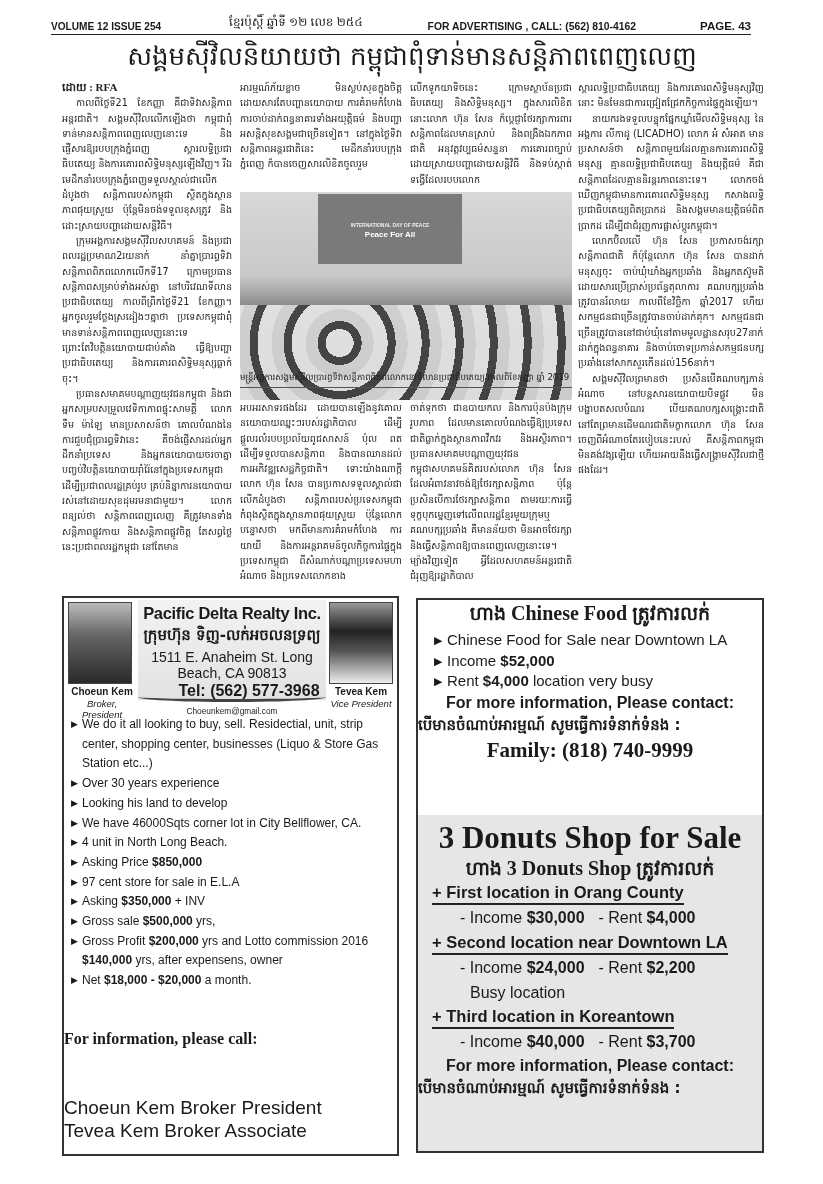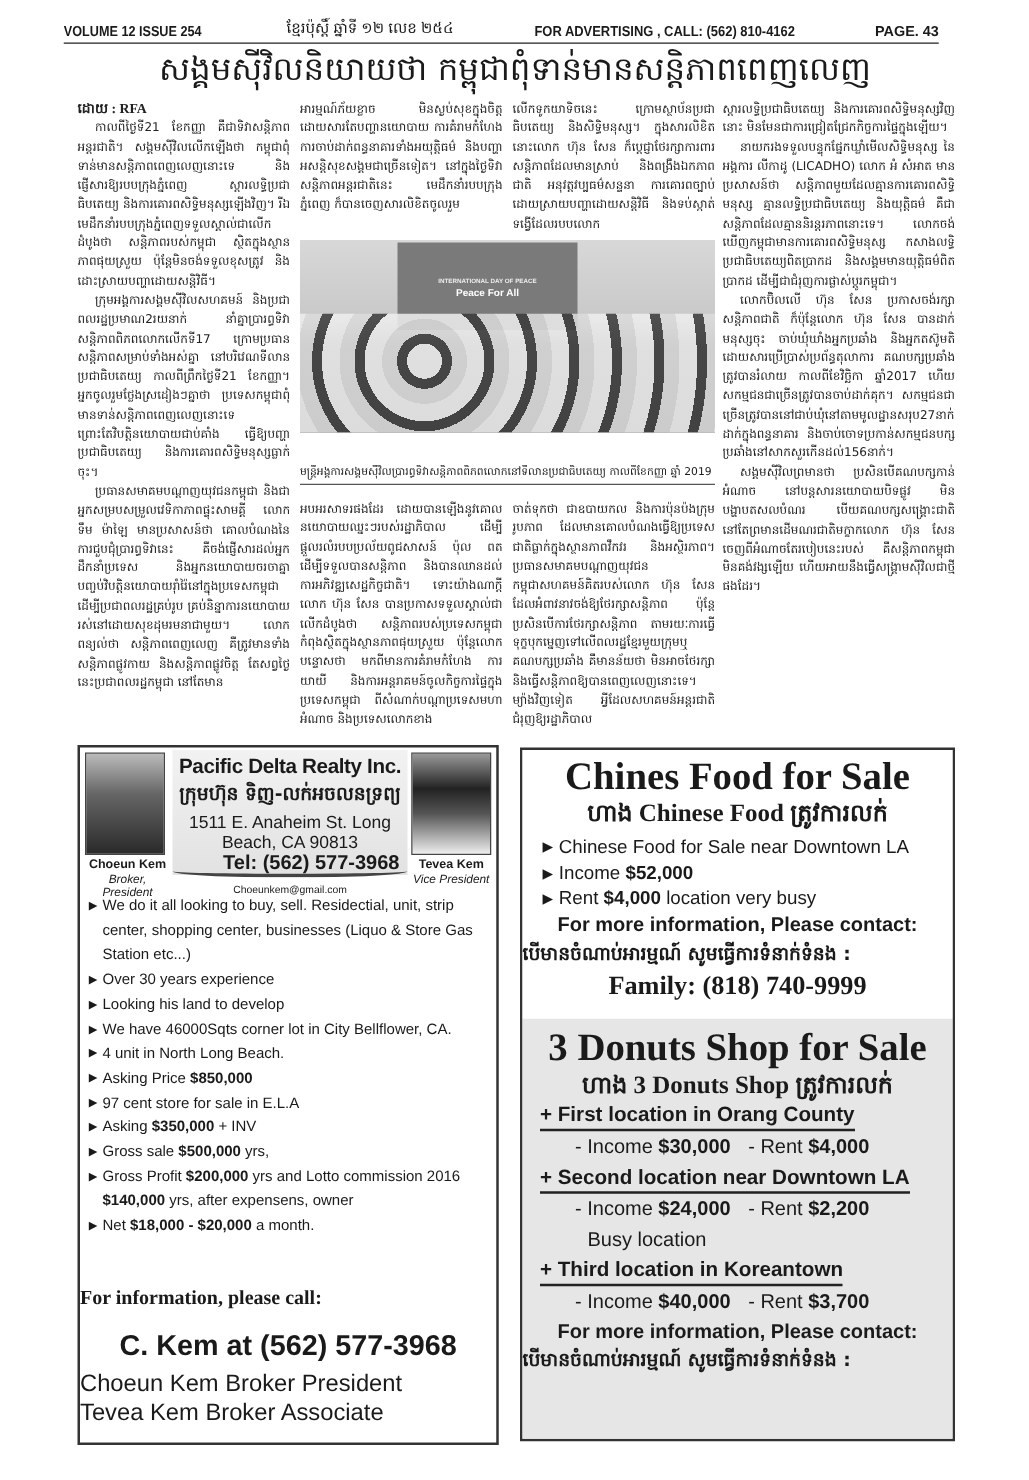--- a/index.html
+++ b/index.html
@@ -25,21 +25,21 @@
   .col p.noind { text-indent: 0; }
   .byline { font-weight: bold; font-family: "Liberation Serif", serif; font-size: 11px; }
 
   .col1 { left: 62px; top: 80px; width: 170px; height: 508px; }
   .col2a { left: 240px; top: 80px; width: 162px; height: 112px; }
   .col3a { left: 410px; top: 80px; width: 162px; height: 112px; }
   .col2b { left: 240px; top: 400px; width: 162px; height: 190px; }
   .col3b { left: 410px; top: 400px; width: 162px; height: 190px; }
   .col4 { left: 578px; top: 80px; width: 186px; height: 508px; }
 
-  .photo { position: absolute; left: 240px; top: 192px; width: 332px; height: 154px;
+  .photo { position: absolute; left: 240px; top: 192px; width: 332px; height: 208px;
     background: linear-gradient(180deg, #d8d8d8 0%, #c9c9c9 40%, #8a8a8a 55%, #6e6e6e 100%); overflow: hidden; }
   .photo .banner { position: absolute; left: 78px; top: 2px; width: 144px; height: 70px; background: #7a7a7a; }
   .photo .banner-t1 { position: absolute; left: 0; right: 0; top: 28px; text-align: center; color: #eee; font-size: 5px; font-weight: bold; }
   .photo .banner-t2 { position: absolute; left: 0; right: 0; top: 36px; text-align: center; color: #fff; font-size: 8px; font-weight: bold; }
   .photo .crowd { position: absolute; left: 0; right: 0; bottom: 0; height: 95px;
     background: repeating-radial-gradient(circle at 30% 40%, #efefef 0 14px, #3a3a3a 14px 22px, #dcdcdc 22px 34px); opacity: 0.85; }
   .caption { position: absolute; left: 240px; top: 372px; width: 332px; height: 16px; font-size: 8.6px;
     font-family: "DejaVu Sans", sans-serif; border-bottom: 1px solid #555; white-space: nowrap; overflow: hidden; }
 
   
@@ -160,30 +160,28 @@
     <li><span class="arrow">▶</span><span>4 unit in North Long Beach.</span></li>
     <li><span class="arrow">▶</span><span>Asking Price </span><b>$850,000</b><span></span></li>
     <li><span class="arrow">▶</span><span>97 cent store for sale in E.L.A</span></li>
     <li><span class="arrow">▶</span><span>Asking </span><b>$350,000</b><span> + INV</span></li>
     <li><span class="arrow">▶</span><span>Gross sale </span><b>$500,000</b><span> yrs,</span></li>
     <li><span class="arrow">▶</span><span>Gross Profit </span><b>$200,000</b><span> yrs and Lotto commission 2016  </span><b>$140,000</b><span> yrs, after expensens, owner</span></li>
     <li><span class="arrow">▶</span><span>Net </span><b>$18,000 - $20,000</b><span> a month.</span></li>
   </ul>
 
   <div class="call1">For information, please call:</div>
-  <div class="call2">C. Kem at (562) 577-3968</div>
   <div class="call3">
     <div>Choeun Kem Broker President</div>
     <div>Tevea Kem Broker Associate</div>
   </div>
 </div>
 
 <div class="ad2">
   <div class="sec1">
-    <div class="big" style="margin-top:4px;">Chines Food for Sale</div>
     <div class="sub"><span class="kh">ហាង</span><span> Chinese Food </span><span class="kh">ត្រូវការលក់</span></div>
     <ul style="margin-top:4px;">
       <li><span class="arrow">▶</span><span>Chinese Food for Sale near Downtown LA</span></li>
       <li><span class="arrow">▶</span><span>Income </span><b>$52,000</b></li>
       <li><span class="arrow">▶</span><span>Rent </span><b>$4,000</b><span> location very busy</span></li>
     </ul>
     <div class="contact">For more information, Please contact:</div>
     <div class="contact-kh">បើមានចំណាប់អារម្មណ៍ សូមធ្វើការទំនាក់ទំនង :</div>
     <div class="phone">Family: (818) 740-9999</div>
   </div>

